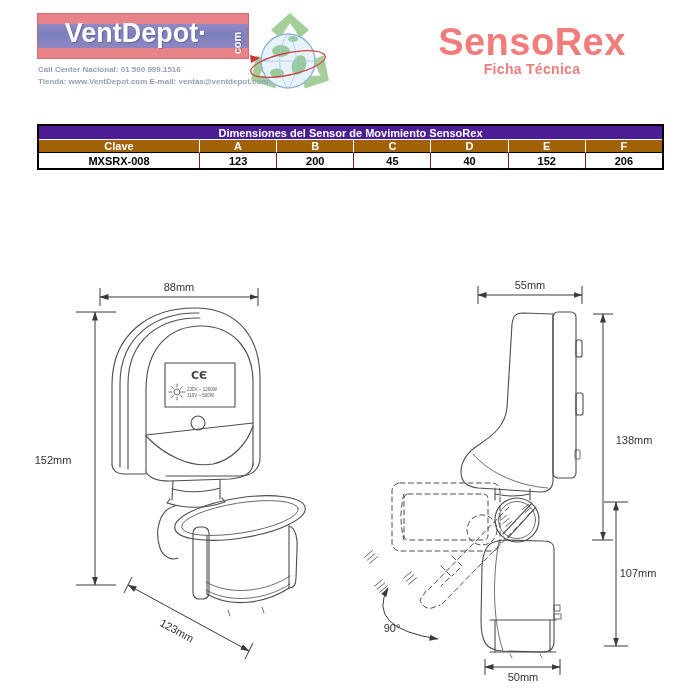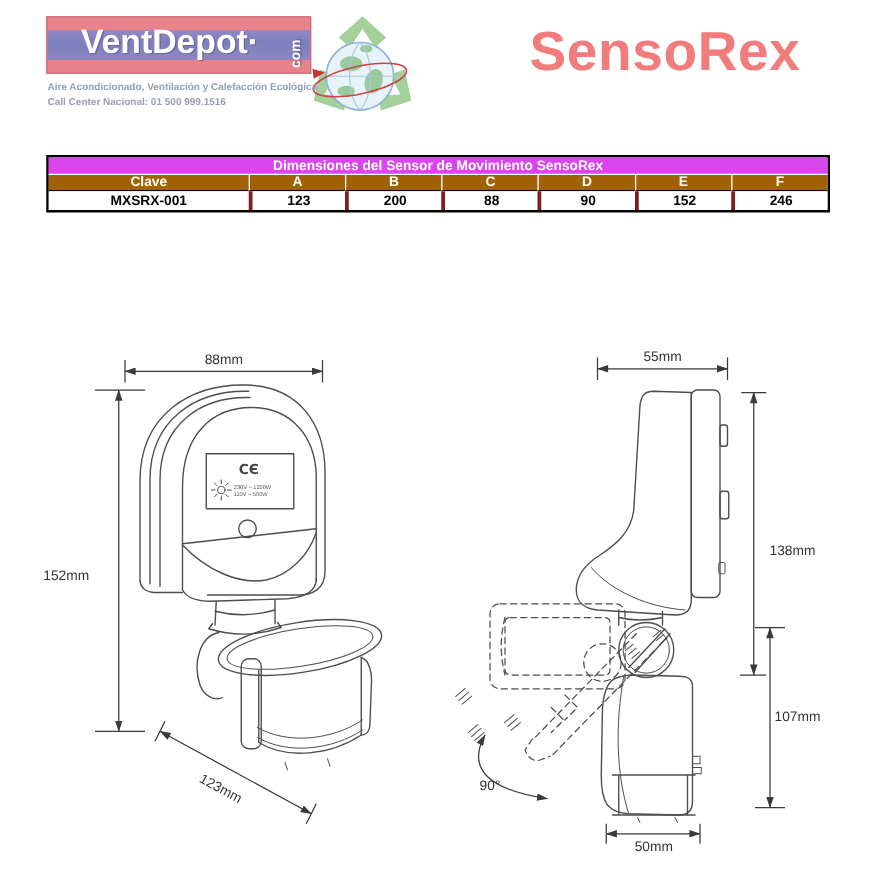--- a/index.html
+++ b/index.html
@@ -14,31 +14,31 @@
   .logo-text{position:absolute;left:7px;top:4px;width:182px;text-align:center;
     font-size:27px;font-weight:bold;color:#ffffff;letter-spacing:0px;
     text-shadow:1px 1px 0 rgba(80,60,100,.45);white-space:nowrap;}
   .logo-com{position:absolute;right:-1px;top:23px;transform:rotate(-90deg);
     transform-origin:center;font-size:11px;font-weight:bold;color:#ffffff;
     text-shadow:1px 1px 0 rgba(80,60,100,.4);}
   .contact{position:absolute;left:38px;top:64px;width:270px;
     font-size:8px;font-weight:bold;color:#93a0b5;line-height:11.5px;white-space:nowrap;}
   .recycle{position:absolute;left:243px;top:6px;}
   .title-block{position:absolute;left:402px;top:24px;width:260px;text-align:center;}
-  .product-title{font-size:44px;font-weight:bold;color:#f07c7c;line-height:36px;letter-spacing:0.5px;}
+  .product-title{font-size:38px;font-weight:bold;color:#f07c7c;line-height:36px;letter-spacing:0.5px;}
   .doc-subtitle{font-size:14px;font-weight:bold;color:#f07c7c;margin-top:1px;letter-spacing:0.3px;}
 
   
   .dim-table{position:absolute;left:37px;top:124px;width:627px;border-collapse:separate;
     border-spacing:0;border:2px solid #000;table-layout:fixed;}
   .dim-table td{font-size:11px;font-weight:bold;text-align:center;padding:0;height:13px;box-sizing:border-box;}
-  .t-title td{background:#d946ef;color:#fff;border-bottom:1px solid #fff;height:14px;}
+  .t-title td{background:#4c1d95;color:#fff;border-bottom:1px solid #fff;height:14px;}
   .t-head td{background:#a16207;color:#fff;border-bottom:1px solid #000;border-left:1px solid #fff;}
   .t-head td:first-child{border-left:none;}
-  .t-data td{background:#fff;color:#000;border-left:3px solid #7f1d1d;height:15px;}
+  .t-data td{background:#fff;color:#000;border-left:1px solid #7f1d1d;height:15px;}
   .t-data td:first-child{border-left:none;}
 
   
   .drawings{position:absolute;left:0;top:260px;}
   .ln{fill:none;stroke:#4d4d4d;stroke-width:1.1;stroke-linecap:round;stroke-linejoin:round;}
   .lnthin{fill:none;stroke:#4d4d4d;stroke-width:0.8;stroke-linecap:round;}
   .dash{fill:none;stroke:#4d4d4d;stroke-width:1;stroke-dasharray:5 3.5;stroke-linecap:round;stroke-linejoin:round;}
   .dim{fill:none;stroke:#3a3a3a;stroke-width:1;}
   .dimtxt{fill:#333;font-size:11px;font-family:"Liberation Sans",sans-serif;}
   .tinytxt{fill:#555;font-size:4.5px;font-family:"Liberation Sans",sans-serif;}
@@ -75,26 +75,27 @@
       </g>
       <path d="M45,28 C34,40 34,70 45,82 M45,28 C56,40 56,70 45,82 M18,55 L72,55" fill="none" stroke="#a9c8e2" stroke-width="0.9"></path>
     </g>
     <g>
       <ellipse cx="45" cy="58" rx="38" ry="11" transform="rotate(-12 45 58)" fill="none" stroke="#cc4444" stroke-width="1.3"></ellipse>
       <polygon points="7,49 17,52 8,57" fill="#cc3333"></polygon>
     </g>
   </svg>
 
   <div class="contact">
-    <div>Aire Acondicionado, Ventilación y Calefacción Ecológica</div>
     <div>Call Center Nacional: 01 500 999.1516</div>
+    <div>Tienda: www.VentDepot.com   E-mail: ventas@ventdepot.com</div>
   </div>
 
   <div class="title-block">
     <div class="product-title">SensoRex</div>
+    <div class="doc-subtitle">Ficha Técnica</div>
   </div>
 
   <table class="dim-table">
     <colgroup>
         <col style="width:160px">
         <col>
         <col>
         <col>
         <col>
         <col>
@@ -107,27 +108,27 @@
     <tr class="t-head">
       <td>Clave</td>
       <td>A</td>
       <td>B</td>
       <td>C</td>
       <td>D</td>
       <td>E</td>
       <td>F</td>
     </tr>
     <tr class="t-data">
-      <td>MXSRX-001</td>
+      <td>MXSRX-008</td>
       <td>123</td>
       <td>200</td>
-      <td>88</td>
-      <td>90</td>
+      <td>45</td>
+      <td>40</td>
       <td>152</td>
-      <td>246</td>
+      <td>206</td>
     </tr>
   </tbody>
     </table>
 
   <svg class="drawings" width="700" height="440" viewBox="0 0 700 440">
     <defs>
       <marker id="arrE" markerWidth="10" markerHeight="8" refX="8.5" refY="3" orient="auto" markerUnits="userSpaceOnUse">
         <path d="M0,0 L9,3 L0,6 Z" fill="#3a3a3a"></path>
       </marker>
       <marker id="arrS" markerWidth="10" markerHeight="8" refX="0.5" refY="3" orient="auto" markerUnits="userSpaceOnUse">

